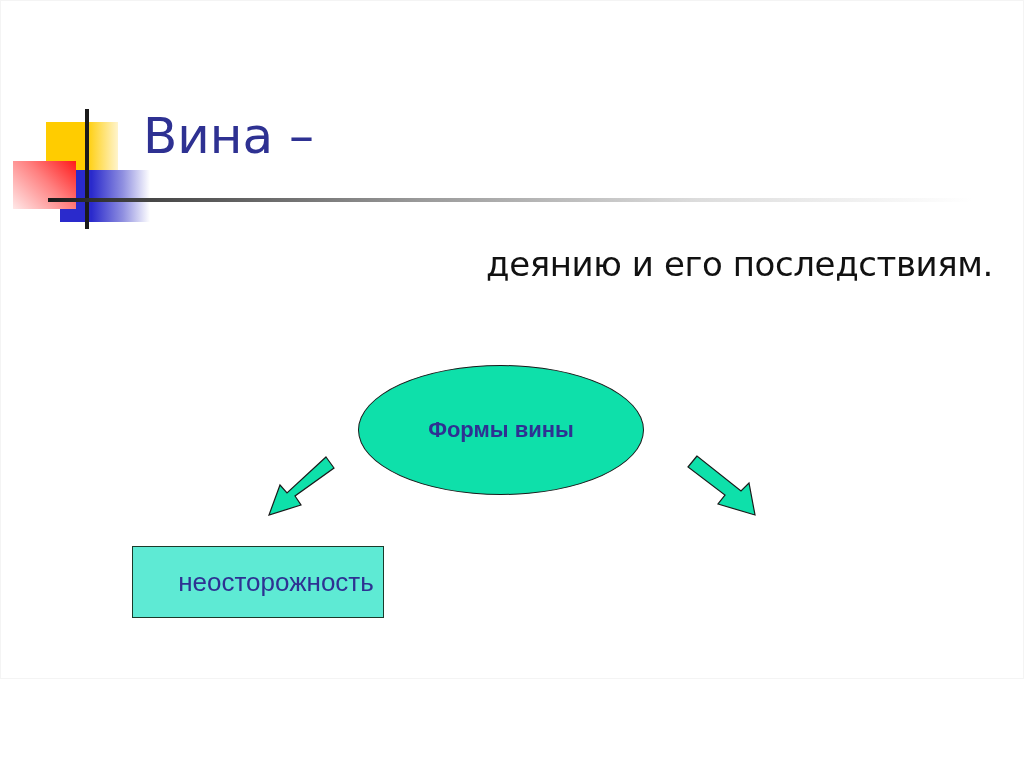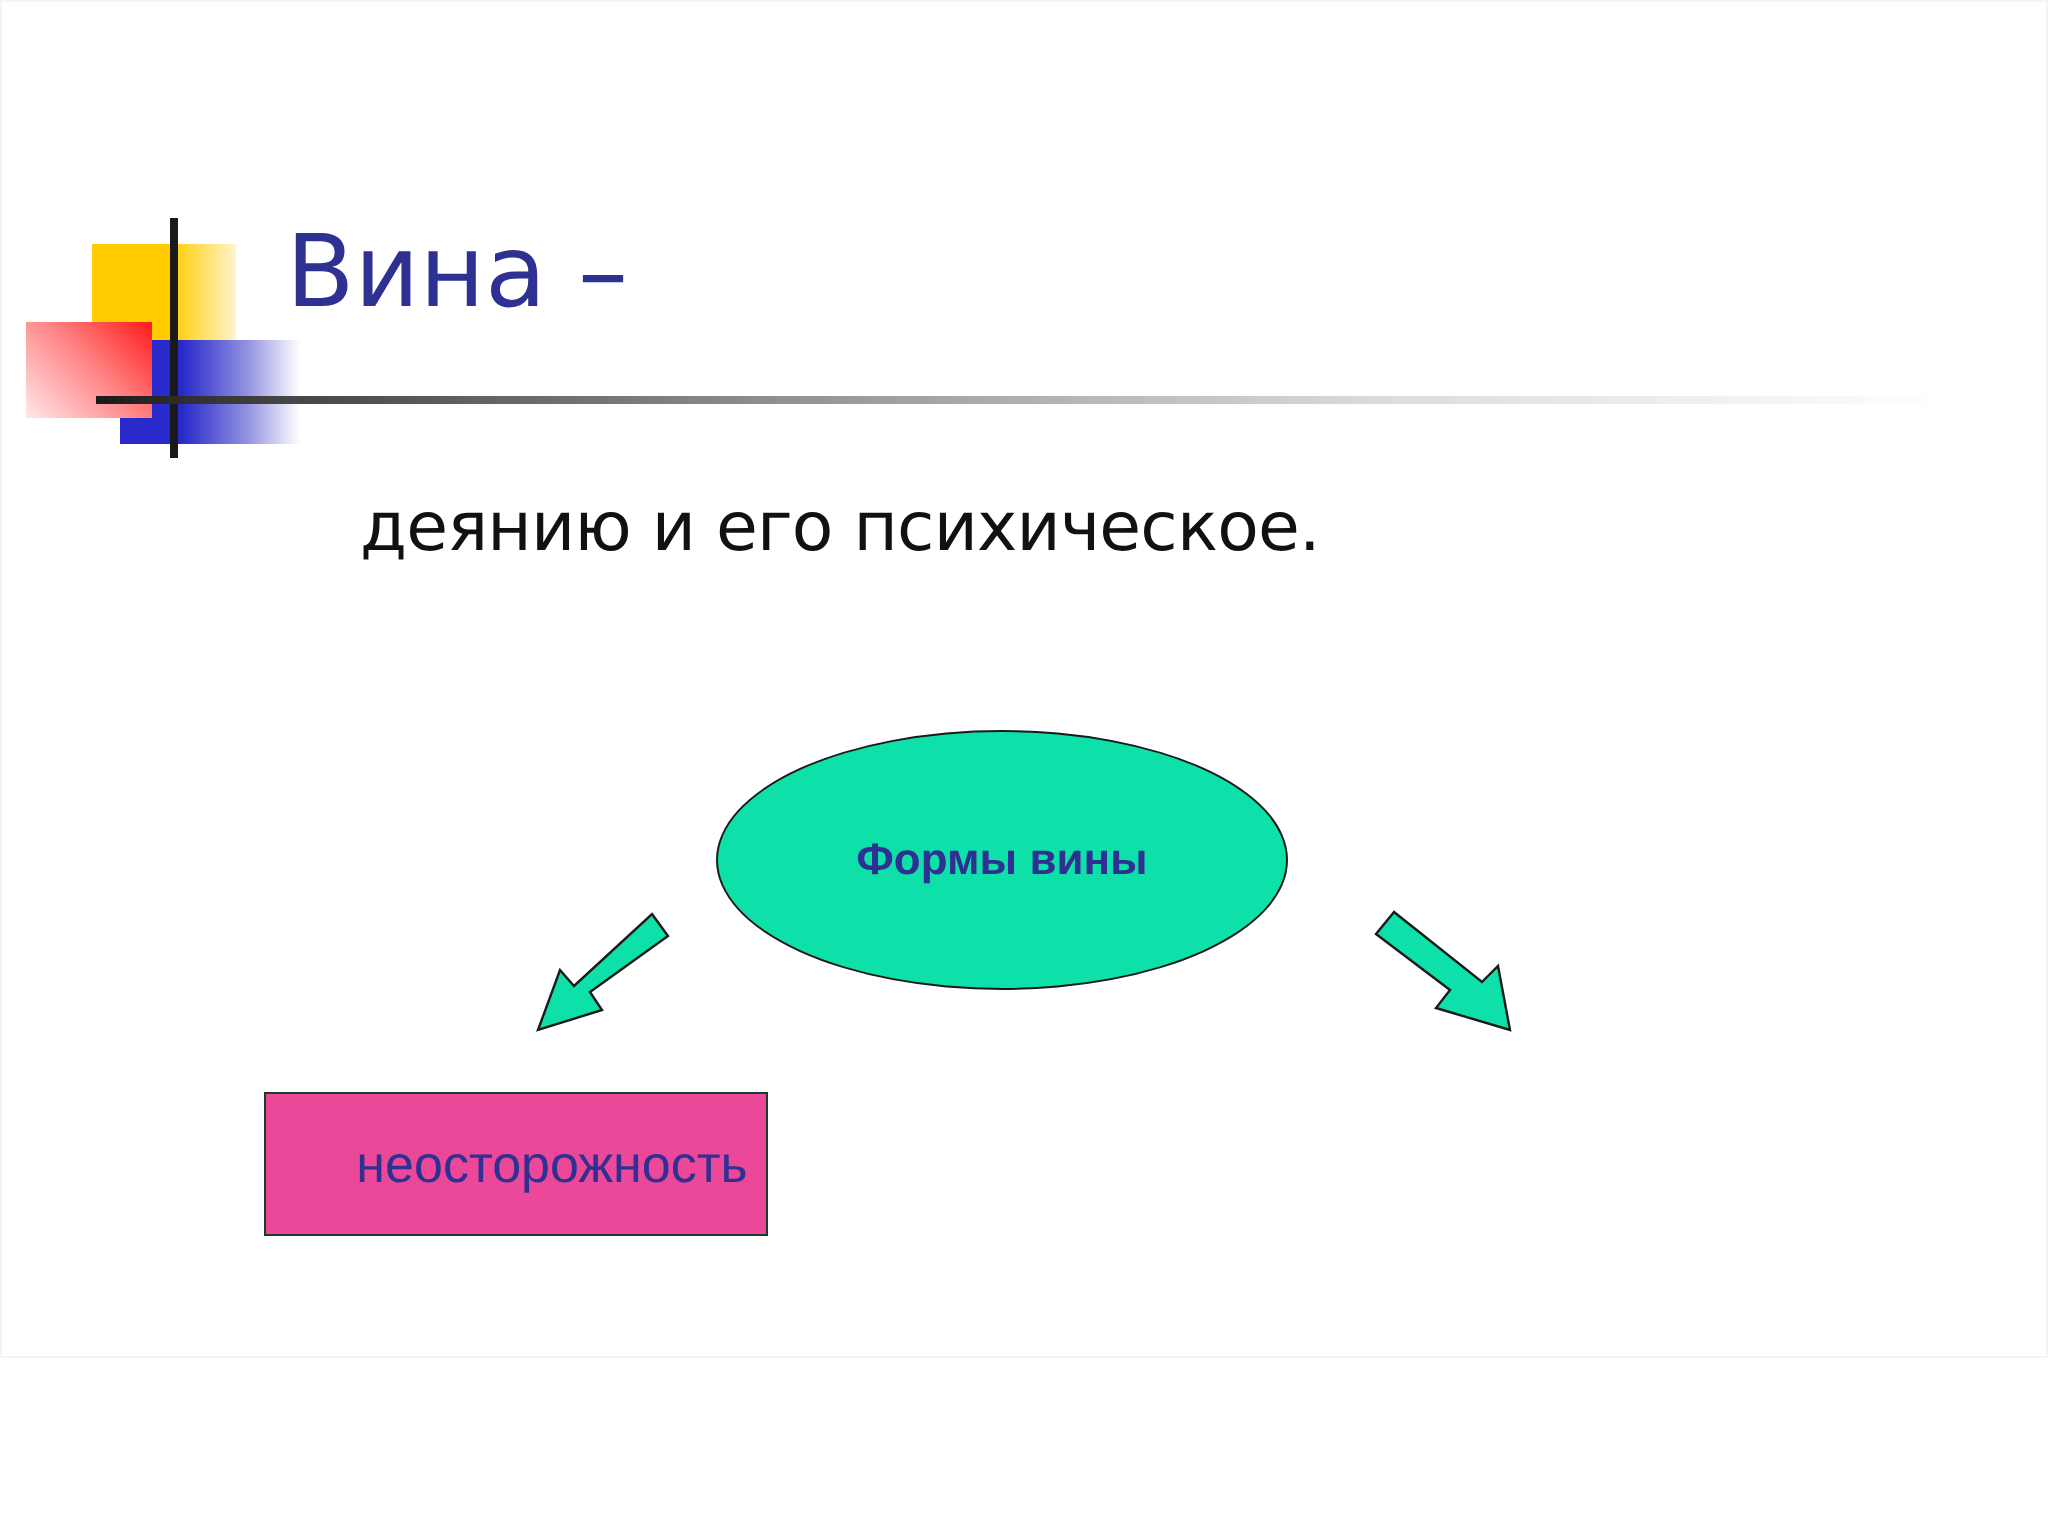--- a/index.html
+++ b/index.html
@@ -11,20 +11,21 @@
       background: #ffffff;
     }
     .slide {
       position: relative;
       width: 1024px;
       height: 679px;
       background: #ffffff;
       box-sizing: border-box;
       border: 1px solid #f4f4f4;
       font-family: "DejaVu Sans", sans-serif;
+      text-align: right;
     }
     
     .deco { position: absolute; }
     .deco-yellow {
       left: 45px; top: 121px; width: 72px; height: 50px;
       background: linear-gradient(to right, #ffcc00 0%, #ffcc00 55%, #fff4cc 100%);
     }
     .deco-red {
       left: 12px; top: 160px; width: 63px; height: 48px;
       background: linear-gradient(225deg, #ff1a1a 0%, #ff8080 45%, #ffe8e8 100%);
@@ -75,21 +76,21 @@
     .ellipse span {
       font-family: "Liberation Sans", sans-serif;
       font-weight: bold;
       font-size: 22px;
       color: #2e3192;
       white-space: nowrap;
     }
     .box {
       position: absolute;
       height: 72px;
-      background: #ec4899;
+      background: #5eead4;
       border: 1.5px solid #1a3a2a;
       box-sizing: border-box;
       display: flex; align-items: center; justify-content: center; padding-left: 36px;
     }
     .box span {
       font-family: "Liberation Sans", sans-serif;
       font-size: 26px;
       color: #2e3192;
       white-space: nowrap;
     }
@@ -104,21 +105,21 @@
 
   <div class="deco deco-yellow"></div>
   <div class="deco deco-blue"></div>
   <div class="deco deco-red"></div>
   <div class="deco deco-vline"></div>
   <div class="deco deco-hline"></div>
 
   <div class="title">Вина –</div>
 
   <div class="body-text">
-    <span class="line2">деянию и его психическое.</span>
+    <span class="line2">деянию и его последствиям.</span>
   </div>
 
   <div class="ellipse">
     <span>Формы вины</span>
   </div>
 
   <svg class="arrow" style="left:262px; top:452px;" width="80" height="68" viewBox="0 0 80 68">
     <polygon points="63,4 71,15 32,43 38,52 6,62 17,32 24,40" fill="#0ee0aa" stroke="#1a1a1a" stroke-width="1.2" stroke-linejoin="miter"></polygon>
   </svg>
 

